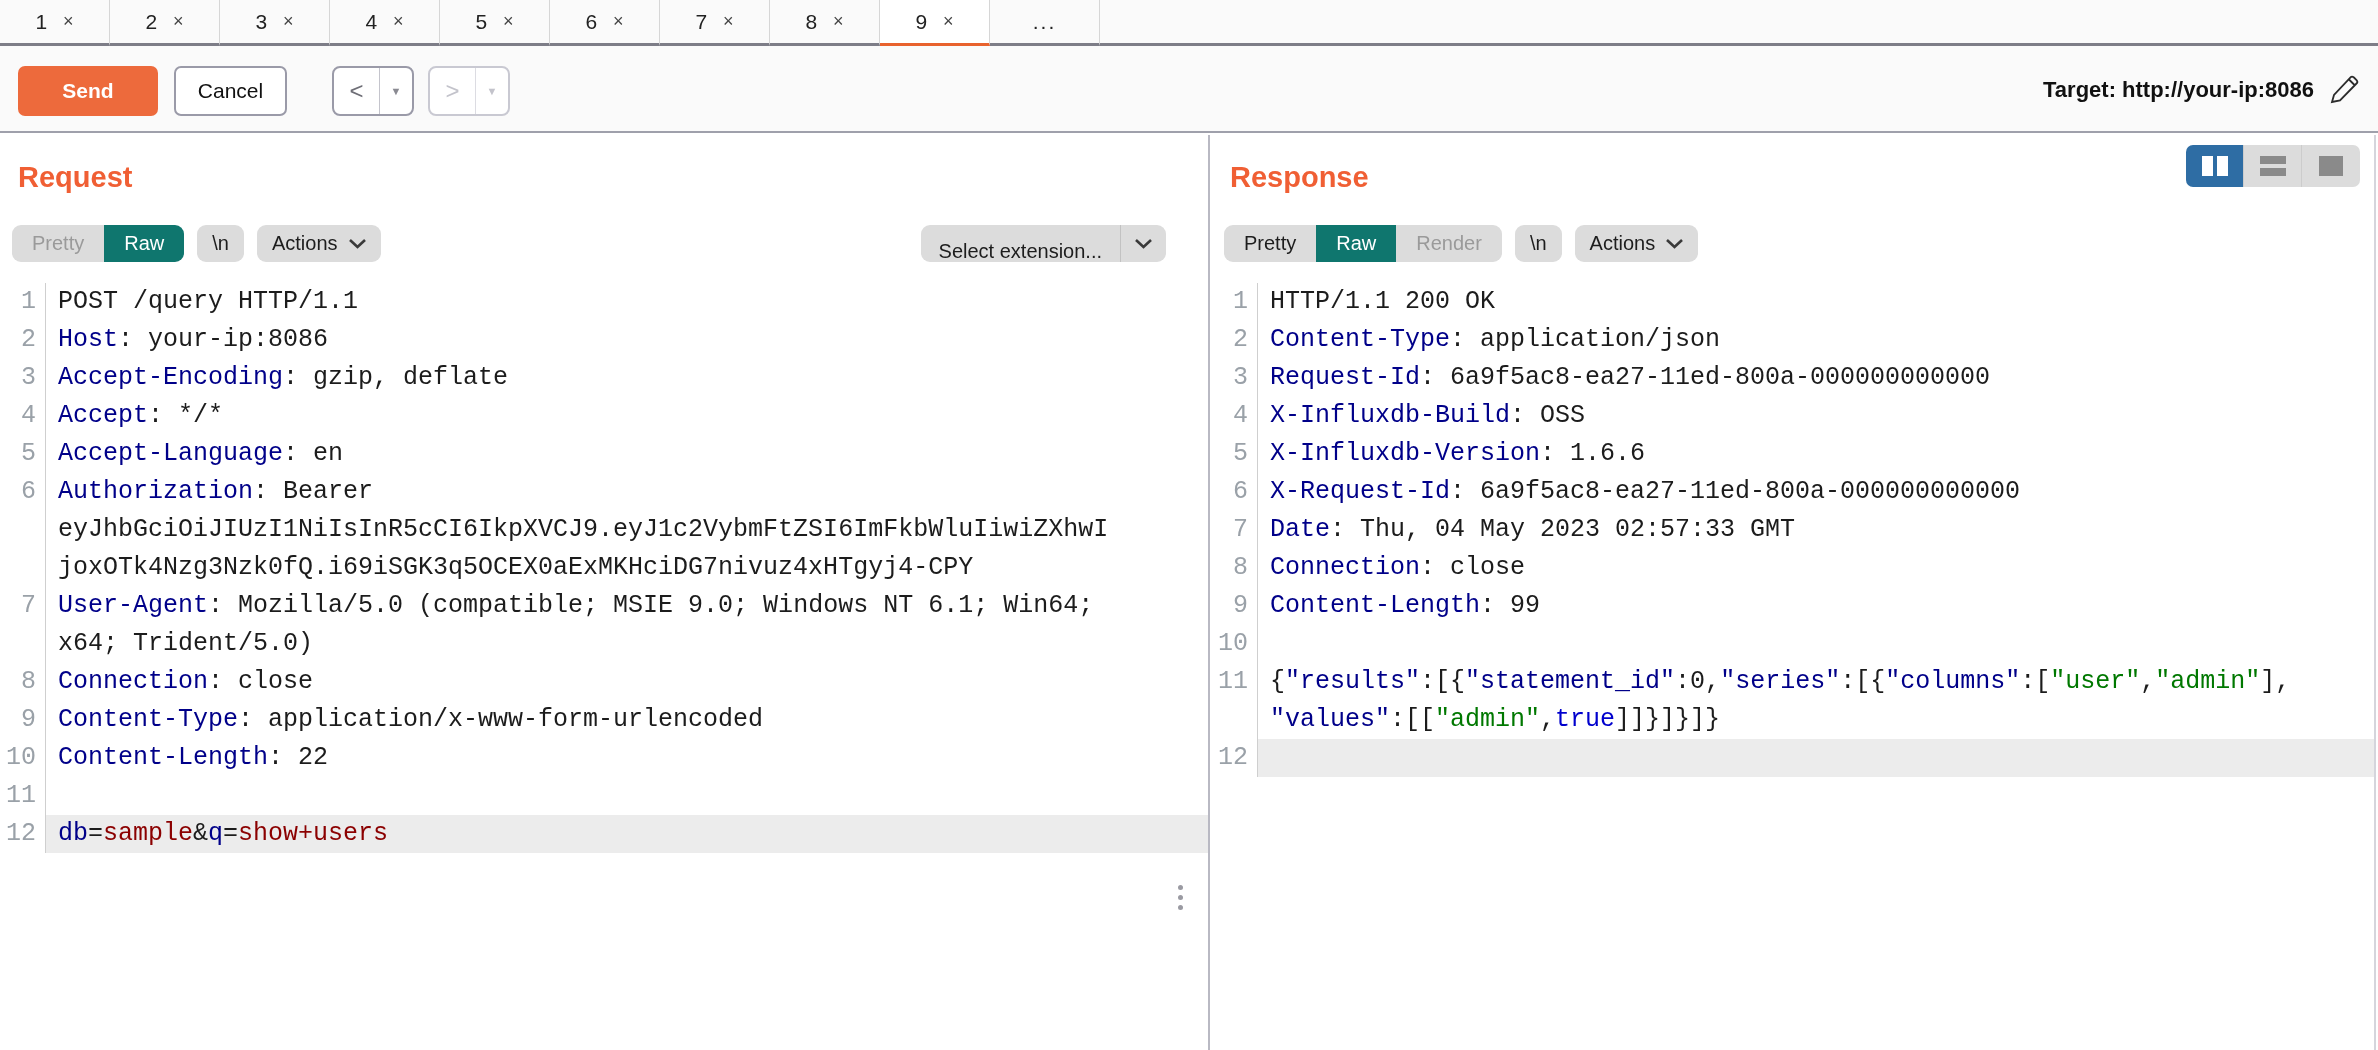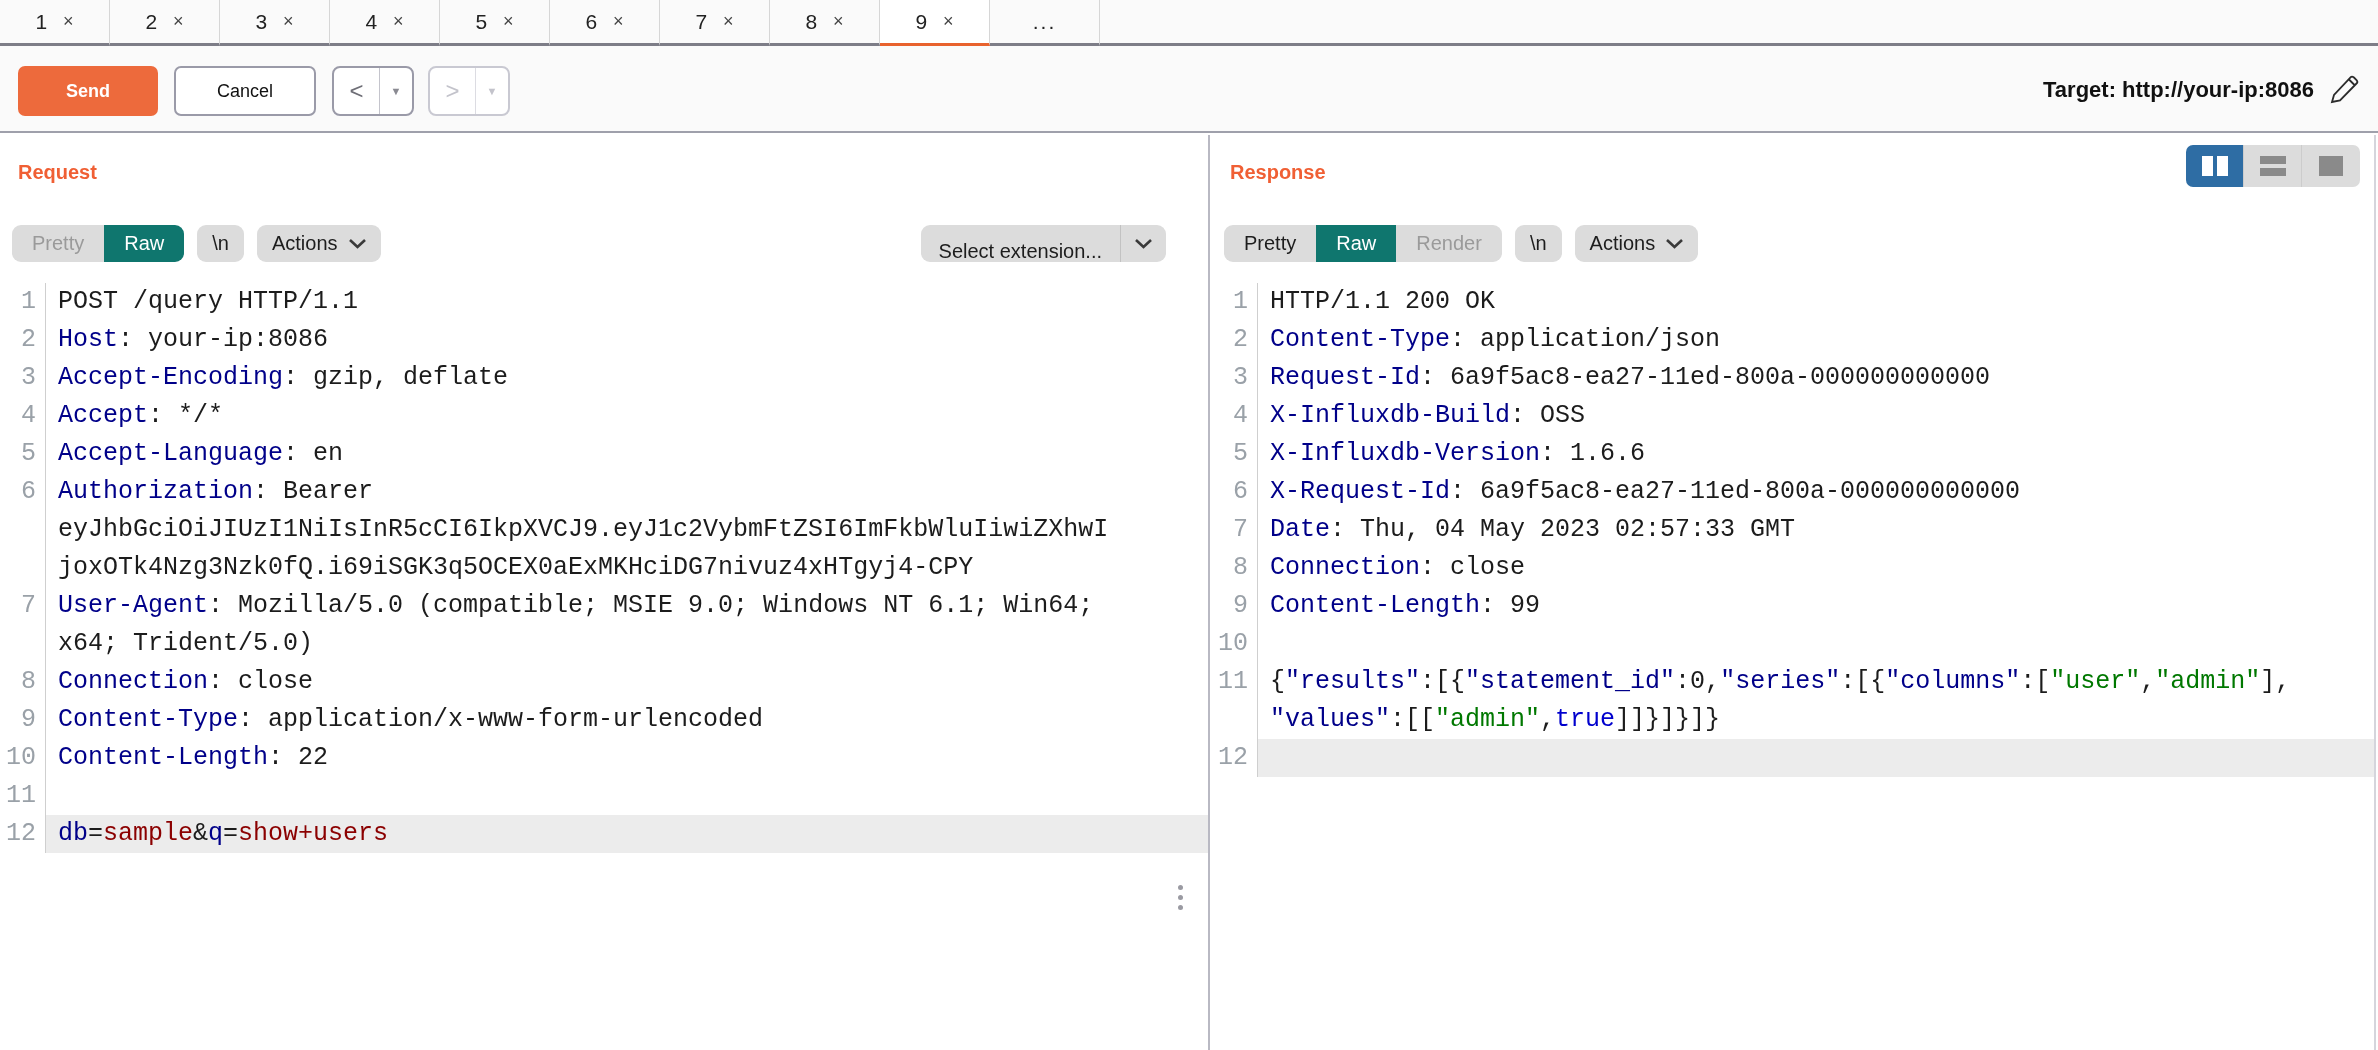--- a/index.html
+++ b/index.html
@@ -12,24 +12,24 @@
   .tab { width:110px; display:flex; align-items:center; justify-content:center; gap:16px;
     font-size:21px; color:#222; border-right:1px solid #d6d6d6;
     border-bottom:3px solid #7d7d87; cursor:default; background:#fafafa; }
   .tab.selected { background:#fff; border-bottom-color:#e8622d; }
   .tab .x { font-size:18px; color:#444; }
   .tab.ellipsis { letter-spacing:2px; }
   .tab-fill { flex:1; border-bottom:3px solid #7d7d87; background:#fafafa; }
 
   
   .toolbar { position:relative; height:87px; background:#fafafa; border-bottom:2px solid #9fa0ab; }
-  .btn { position:absolute; top:20px; height:50px; border-radius:7px; font-size:18px;
+  .btn { position:absolute; top:20px; height:50px; border-radius:7px; font-size:21px;
     display:flex; align-items:center; justify-content:center; }
   .btn-send { left:18px; width:140px; background:#ed6a3c; color:#fff; font-weight:bold; border:none; }
-  .btn-cancel { left:174px; width:142px; background:#fff; color:#111; border:2px solid #9a9aa8; }
+  .btn-cancel { left:174px; width:113px; background:#fff; color:#111; border:2px solid #9a9aa8; }
   .split { position:absolute; top:20px; height:50px; background:#fff; border:2px solid #9a9aa8;
     border-radius:8px; display:flex; align-items:stretch; }
   .split.back { left:332px; width:82px; }
   .split.fwd  { left:428px; width:82px; border-color:#c9c9d2; }
   .split .arr { width:46px; display:flex; align-items:center; justify-content:center;
     font-size:24px; color:#6e6e76; border-right:1px solid #c4c4cc; }
   .split .dd { flex:1; display:flex; align-items:center; justify-content:center;
     font-size:11px; color:#8a8a92; }
   .split.fwd .arr { color:#c3c3cb; border-right-color:#dcdce2; }
   .split.fwd .dd { color:#c3c3cb; }
@@ -37,21 +37,21 @@
     font-size:22px; font-weight:bold; color:#111; }
   .pencil { position:absolute; right:16px; top:26px; width:36px; height:36px; }
 
   
   .main { position:absolute; top:135px; left:0; right:0; bottom:0; background:#fff; }
   .vdivider { position:absolute; top:135px; bottom:0; left:1208px; width:2px; background:#b9b9c3; }
   .rdivider { position:absolute; top:135px; bottom:0; right:2px; width:2px; background:#d5d5dc; }
   .panel { position:absolute; top:135px; bottom:0; }
   .panel.req { left:0; width:1208px; }
   .panel.rsp { left:1212px; right:4px; }
-  .panel-title { position:absolute; left:18px; top:26px; font-size:20px; font-weight:bold; color:#f05f34; }
+  .panel-title { position:absolute; left:18px; top:26px; font-size:29px; font-weight:bold; color:#f05f34; }
   .controls { position:absolute; left:12px; top:90px; display:flex; gap:13px; height:37px; font-size:20px; }
   .seg { display:flex; border-radius:9px; overflow:hidden; }
   .seg-btn { padding:0 20px; display:flex; align-items:center; background:#dcdcdc; color:#1d1d1d;text-align:center; }
   .seg-btn.sel { background:#0f766e; color:#fff; }
   .seg-btn.dis { color:#9a9a9a; }
   .pill { border-radius:9px; background:#dcdcdc; color:#1d1d1d; display:flex; align-items:center; padding:0 15px; gap:11px; }
   .chev { width:17px; height:10px; }
   .select-ext { position:absolute; right:42px; top:90px; height:37px; background:#dcdcdc;
     border-radius:9px; display:flex; align-items:stretch; font-size:20px; color:#1d1d1d; }
   .select-ext .lbl { display:flex; align-items:center; padding:0 18px;margin-top:16px; }

